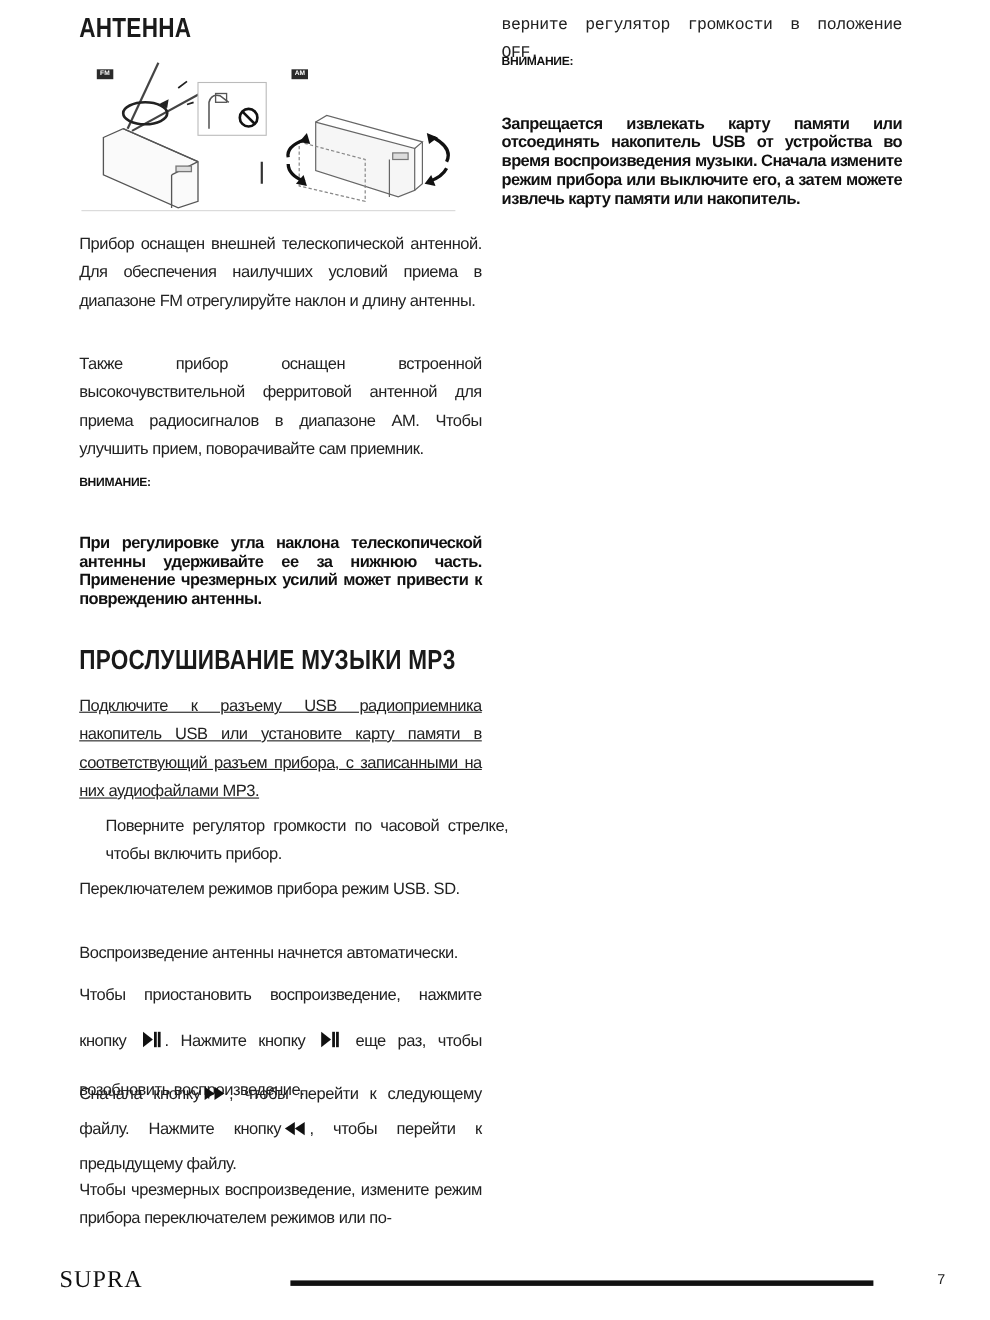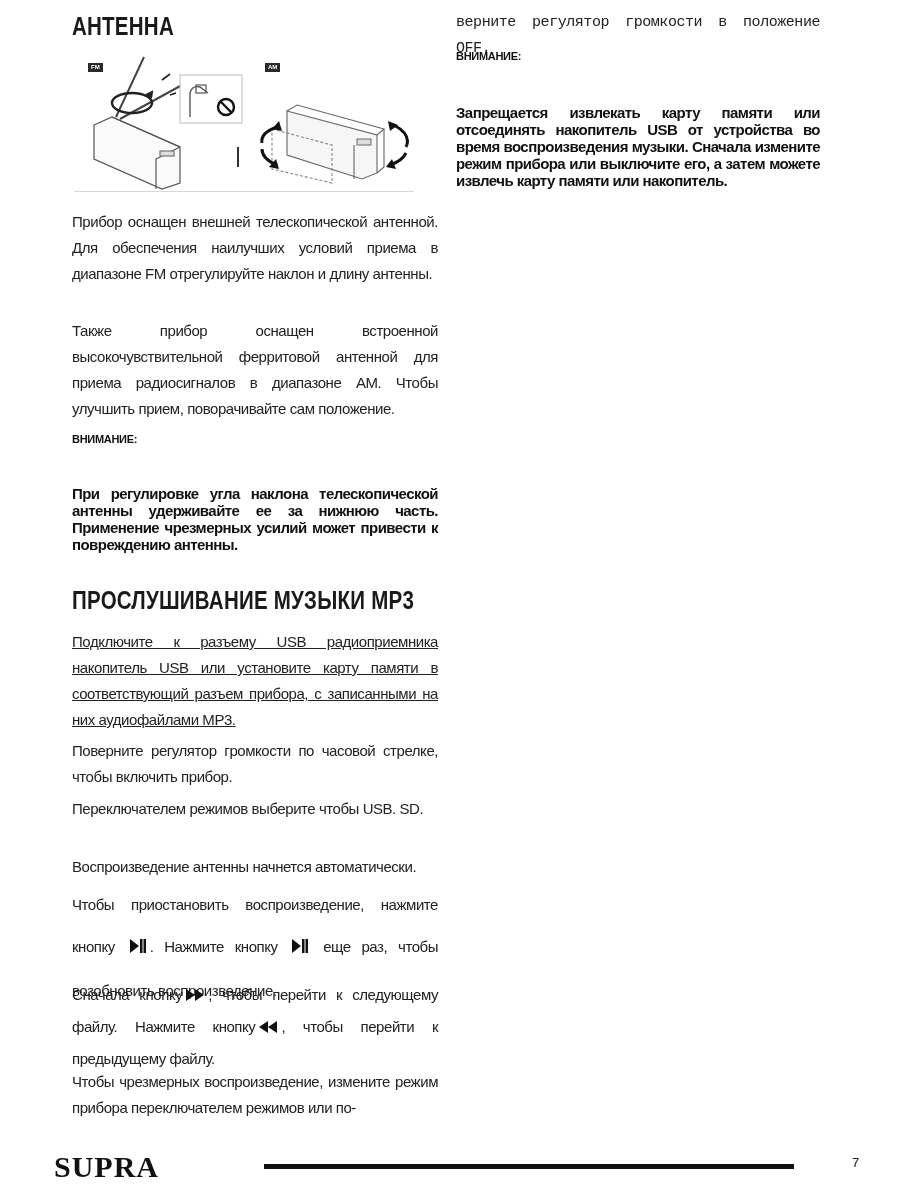--- a/index.html
+++ b/index.html
@@ -104,22 +104,22 @@
     .inline-icon {
       display: inline-block;
       vertical-align: -2px;
       margin: 0 3px;
     }
     .footer-logo {
       position: absolute;
       left: 54px;
       top: 1150px;
       font-family: "Liberation Serif", serif;
-      font-weight: bold;
-      font-size: 30px;
+      font-weight: normal;
+      font-size: 22px;
       letter-spacing: 1px;
       color: #111;
     }
     .footer-line {
       position: absolute;
       left: 264px;
       top: 1164px;
       width: 530px;
       height: 5px;
       background: #111;
@@ -188,30 +188,30 @@
         <polygon points="316,66 326,70 318,76"></polygon>
         <polygon points="314,112 320,104 324,114"></polygon>
       </g>
     </svg>
     <span class="badge" style="left:16px; top:8px;">FM</span>
     <span class="badge" style="left:193px; top:8px;">AM</span>
   </div>
   <div class="illus-sep"></div>
 
   <div class="p narrow" style="top:209px;">Прибор оснащен внешней телескопической антенной. Для обеспечения наилучших условий приема в диапазоне FM отрегулируйте наклон и длину антенны.</div>
-  <div class="p narrow" style="top:318px;">Также прибор оснащен встроенной высокочувствительной ферритовой антенной для приема радиосигналов в диапазоне AM. Чтобы улучшить прием, поворачивайте сам положение.</div>
+  <div class="p narrow" style="top:318px;">Также прибор оснащен встроенной высокочувствительной ферритовой антенной для приема радиосигналов в диапазоне AM. Чтобы улучшить прием, поворачивайте сам приемник.</div>
 
   <div class="warn-title" style="top:433px;">ВНИМАНИЕ:</div>
   <div class="p bold" style="top:465px;">При регулировке угла наклона телескопической антенны удерживайте ее за нижнюю часть. Применение чрезмерных усилий может привести к повреждению антенны.</div>
 
   <h1 class="h1 mp3">ПРОСЛУШИВАНИЕ МУЗЫКИ MP3</h1>
 
   <div class="p narrow" style="top:629px;text-decoration:underline;">Подключите к разъему USB радиоприемника накопитель USB или установите карту памяти в соответствующий разъем прибора, с записанными на них аудиофайлами MP3.</div>
-  <div class="p narrow" style="top:738px;">Поверните регулятор громкости по часовой стрелке, чтобы включить прибор.</div>
-  <div class="p narrow" style="top:796px;">Переключателем режимов выберите чтобы USB. SD.</div>
+  <div class="p narrow" style="top:738px;margin-left:24px;">Поверните регулятор громкости по часовой стрелке, чтобы включить прибор.</div>
+  <div class="p narrow" style="top:796px;">Переключателем режимов прибора режим USB. SD.</div>
   <div class="p narrow" style="top:854px;">Воспроизведение антенны начнется автоматически.</div>
 
   <div class="p narrow" style="top:884px; line-height:42px;">
     <span>Чтобы приостановить воспроизведение, нажмите кнопку</span>
     <span class="inline-icon"><svg width="18" height="16" viewBox="0 0 18 16">
           <polygon points="1,1 10,8 1,15" fill="#111"></polygon>
           <rect x="11" y="1" width="2.5" height="14" fill="#111"></rect>
           <rect x="14.5" y="1" width="2.5" height="14" fill="#111"></rect>
         </svg></span><span>. Нажмите кнопку</span>
     <span class="inline-icon"><svg width="18" height="16" viewBox="0 0 18 16">

